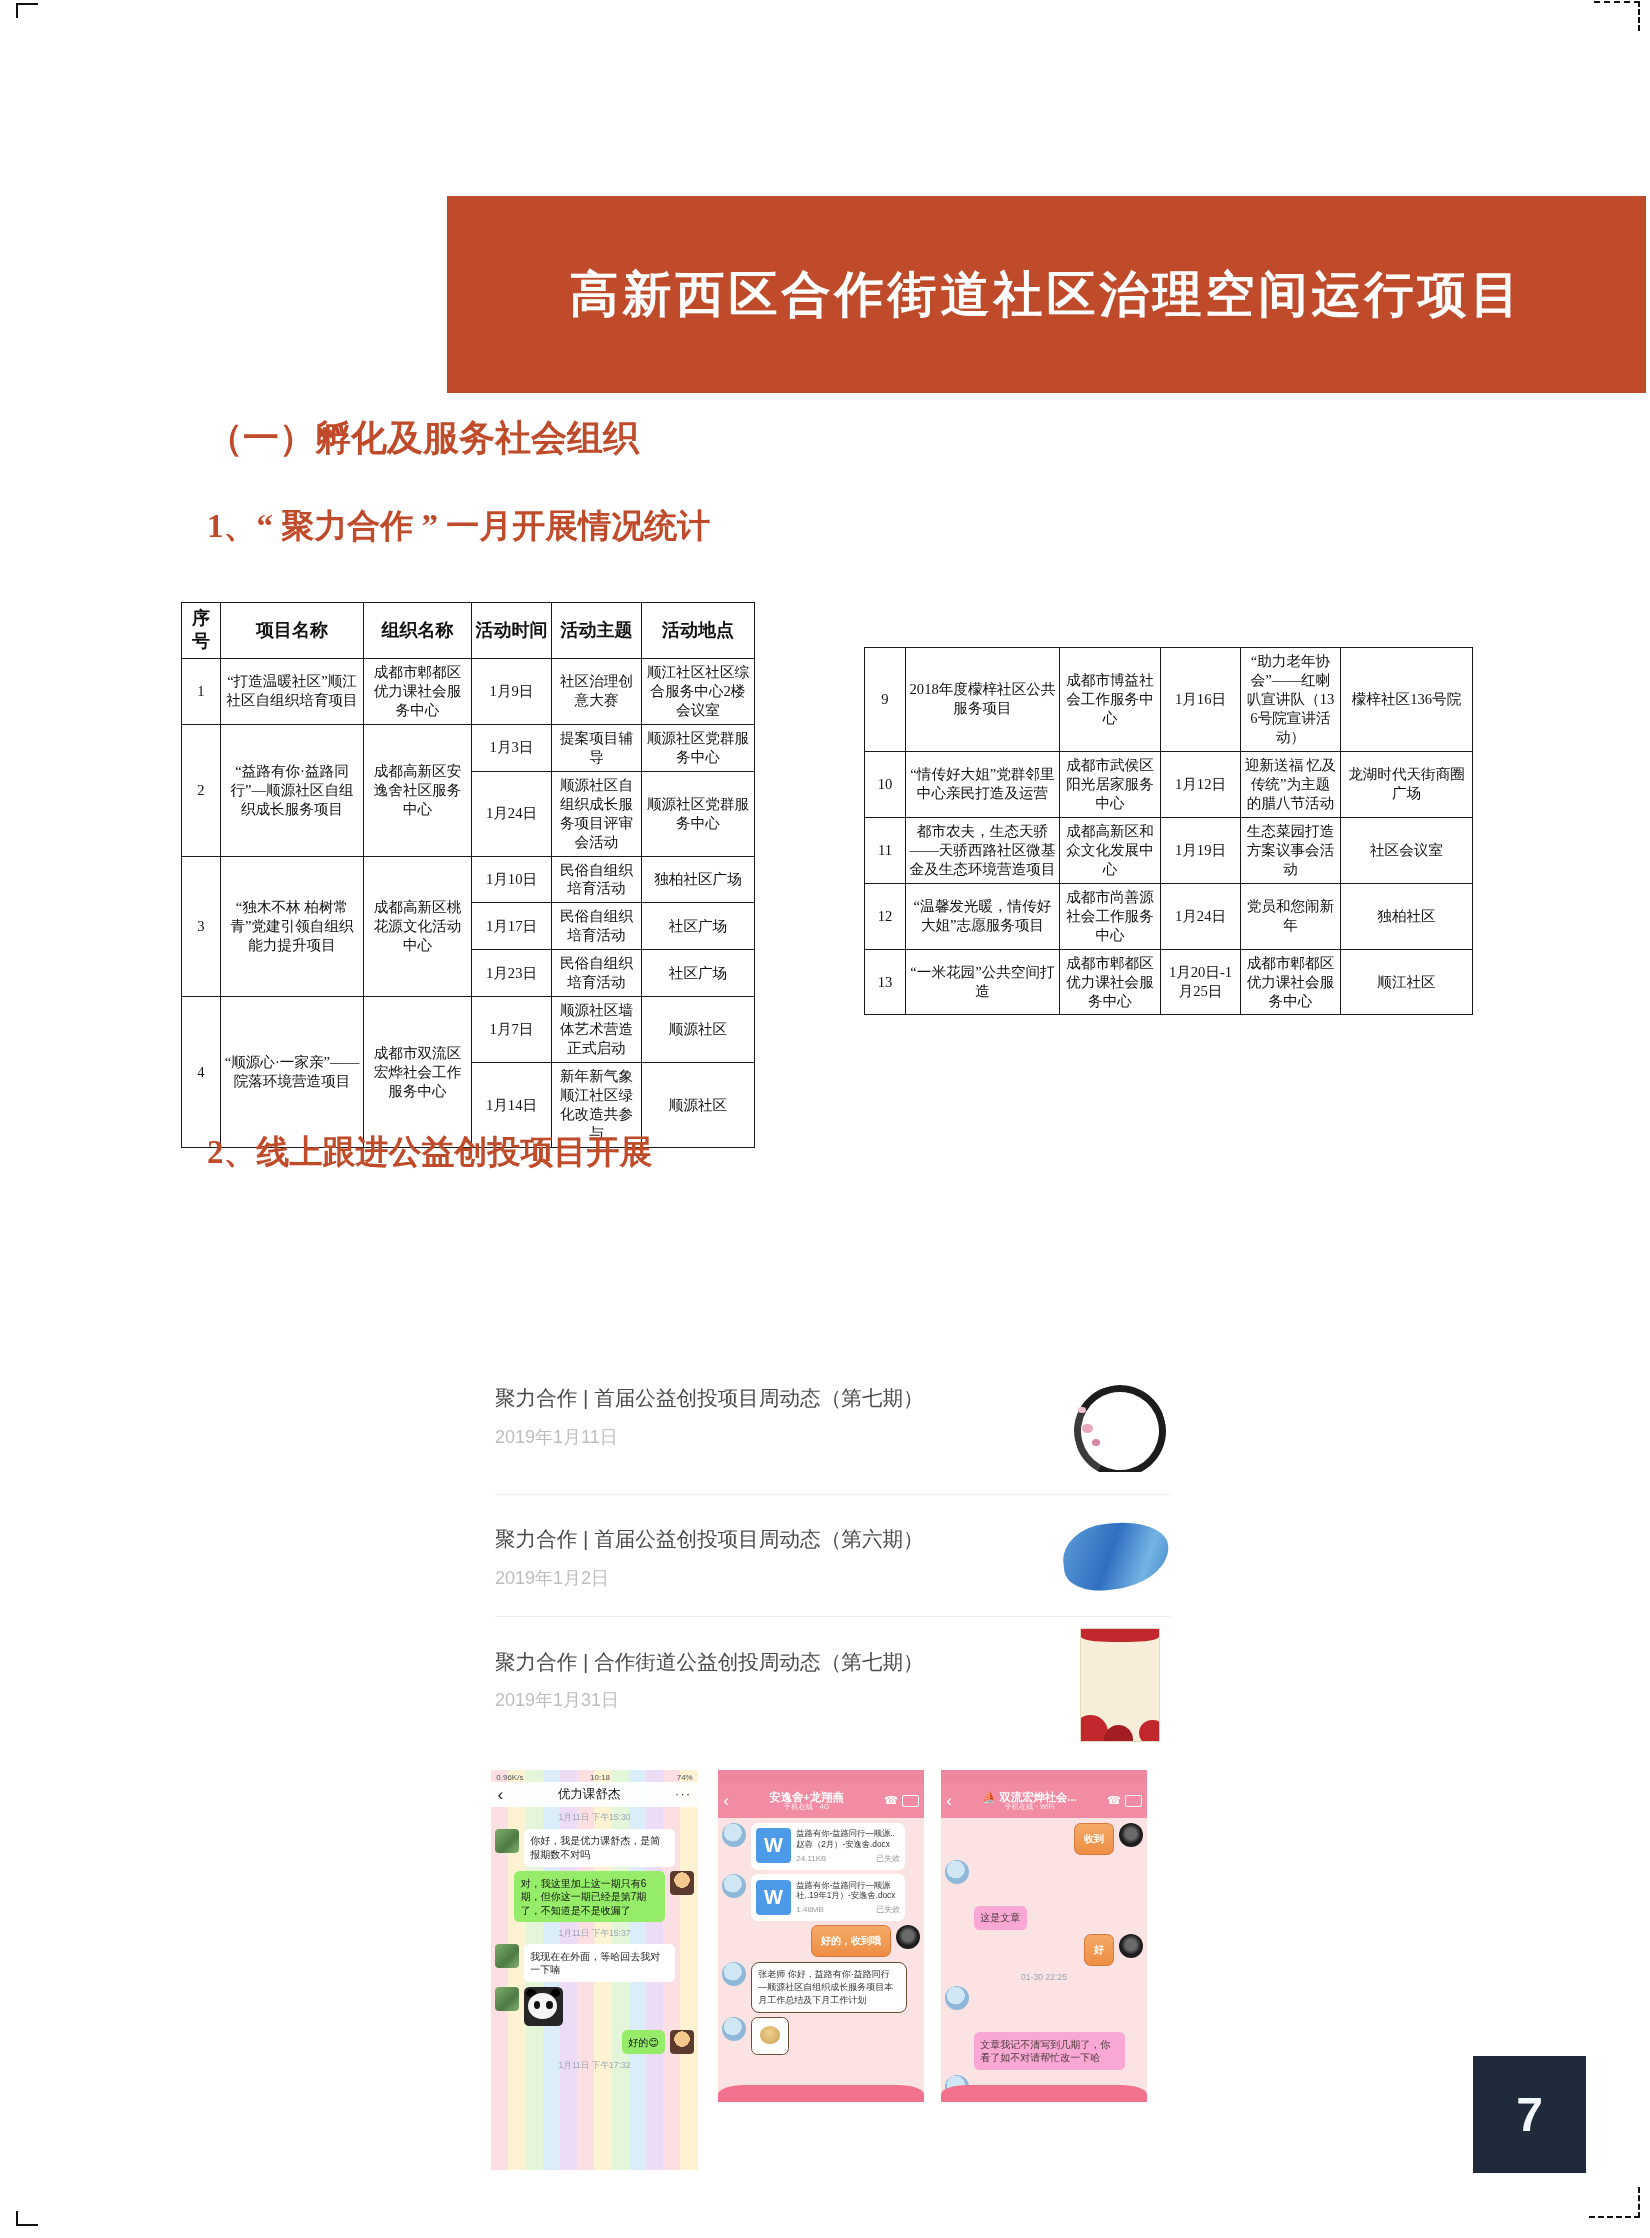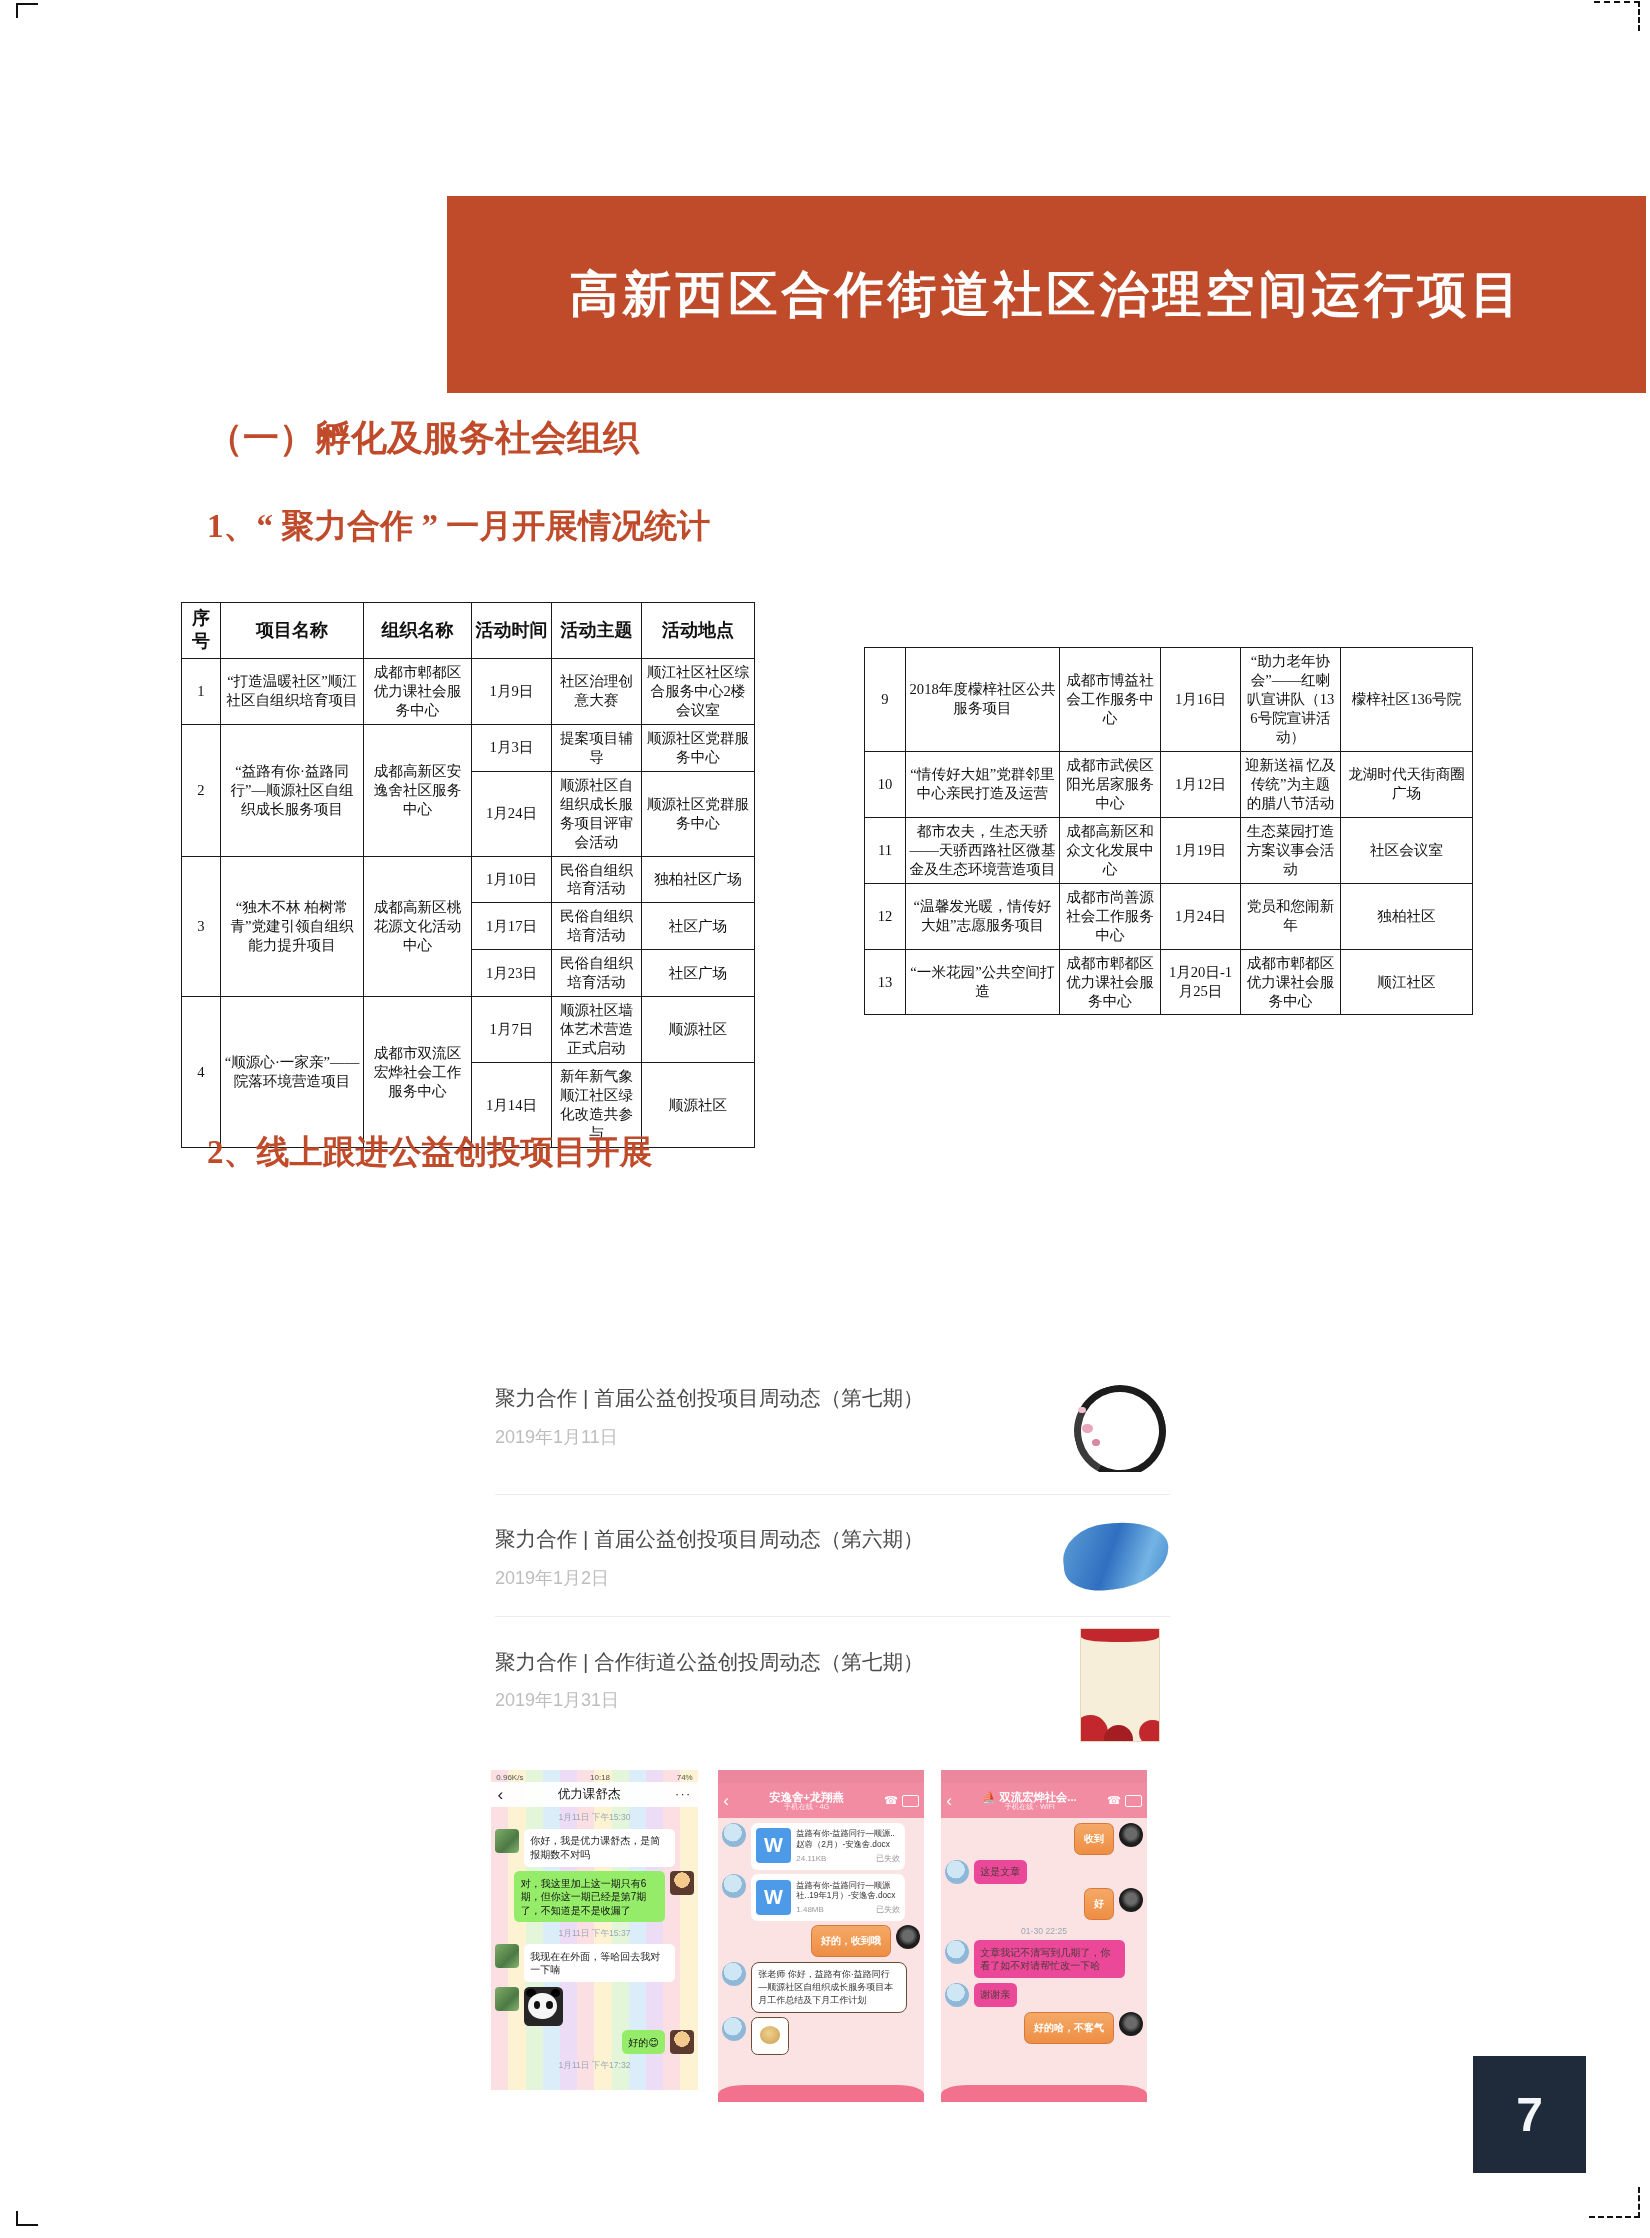--- a/index.html
+++ b/index.html
@@ -51,21 +51,21 @@
   .red-flower{position:absolute;border-radius:50%;background:#c2272d;}
   
   .phone{position:absolute;overflow:hidden;font-family:"Liberation Sans","DejaVu Sans",sans-serif;}
   .bubble{border-radius:5.3px;padding:5.3px 6.6px;font-size:10px;line-height:1.35;max-width:138px;word-break:break-all;}
   .ts{ text-align:center;font-size:8.6px;color:#9aa6b5;margin:5.3px 0 2.7px;}
   .msg-row{display:flex;align-items:flex-start;margin:4.7px 4px;gap:4.7px;}
   .msg-row.right{justify-content:flex-end;}
   .avatar{width:24px;height:24px;border-radius:4px;flex:0 0 auto;}
   .avatar.round{border-radius:50%;}
   
-  .p1{left:491px;top:1770px;width:207px;height:320px;
+  .p1{left:491px;top:1770px;width:207px;height:400px;
       background:repeating-linear-gradient(90deg,#fbdfe2 0 17.3px,#fdf3d2 17.3px 35px,#e3f6da 35px 52px,#dcedfa 52px 69px,#eddcf6 69px 86px);}
   .p1 .statusbar{display:flex;justify-content:space-between;padding:2.7px 5.3px 0;font-size:8px;color:#555;}
   .p1 .nav{display:flex;align-items:center;justify-content:space-between;background:rgba(255,255,255,.92);
            padding:4px 6.6px;font-size:12.6px;color:#111;}
   .p1 .nav .back{font-size:17.3px;line-height:1;color:#222;}
   .p1 .nav .more{letter-spacing:1.3px;color:#222;}
   .bub-white{background:#fff;color:#222;}
   .bub-green{background:#95EC69;color:#111;}
   .av-green{background:linear-gradient(135deg,#7fae6a,#4d7a44 60%,#86b473);}
   .av-girl{background:radial-gradient(circle at 50% 38%,#f3c98e 0 40%,#5a3b2e 41% 100%);}
@@ -88,21 +88,21 @@
          display:flex;align-items:center;justify-content:center;flex:0 0 auto;}
   .fmeta{font-size:8.3px;color:#333;line-height:1.3;min-width:0;}
   .fmeta .nm{word-break:break-all;}
   .fmeta .row2{display:flex;justify-content:space-between;color:#9a9a9a;margin-top:4px;font-size:8px;gap:2px;}
   .av-blue{background:radial-gradient(circle at 45% 40%,#cfe6f5 0 45%,#8fb8d8 46% 100%);}
   .av-dark{background:radial-gradient(circle at 50% 45%,#6a6a6a 0 30%,#1d1d1d 55% 100%);}
   .sticker-orange{background:linear-gradient(180deg,#f4a967,#ee8e44);border:1.3px solid #d8773a;border-radius:6.6px;
                   color:#fff;font-size:10px;font-weight:bold;padding:8px 9.3px;position:relative;}
   .bub-deco{background:#fff;border:1.3px solid #6b4c35;border-radius:8px;color:#333;font-size:9px;
             line-height:1.4;padding:5.3px 6.6px;max-width:141px;}
-  .bub-pink{background:#ec4899;color:#4c3a3a;}
+  .bub-pink{background:#f9a8d4;color:#4c3a3a;margin-top:46px;}
   .pp-foot{position:absolute;left:0;bottom:0;width:100%;height:17.3px;background:#F2718D;
            border-radius:26.6px 26.6px 0 0 / 9.3px 9.3px 0 0;}
   .sm-sticker{width:36px;height:36px;background:#fff;border:1.3px solid #6b4c35;border-radius:6.6px;position:relative;}
   .sm-sticker .dot{position:absolute;left:8px;top:8px;width:20px;height:17.3px;border-radius:50%;
                    background:radial-gradient(circle at 45% 40%,#f0cf8e,#caa050);}
   
   .pagebox{position:absolute;left:1473px;top:2056px;width:113px;height:117px;background:#1F2B3A;
            display:flex;align-items:center;justify-content:center;}
   .pagebox span{color:#f4f7f9;font-size:48px;font-weight:bold;}
 </style>

